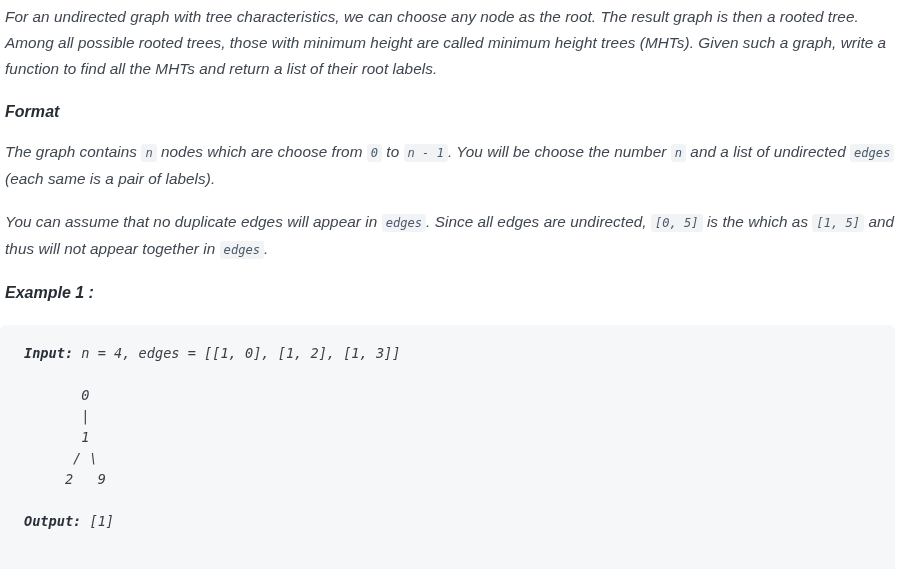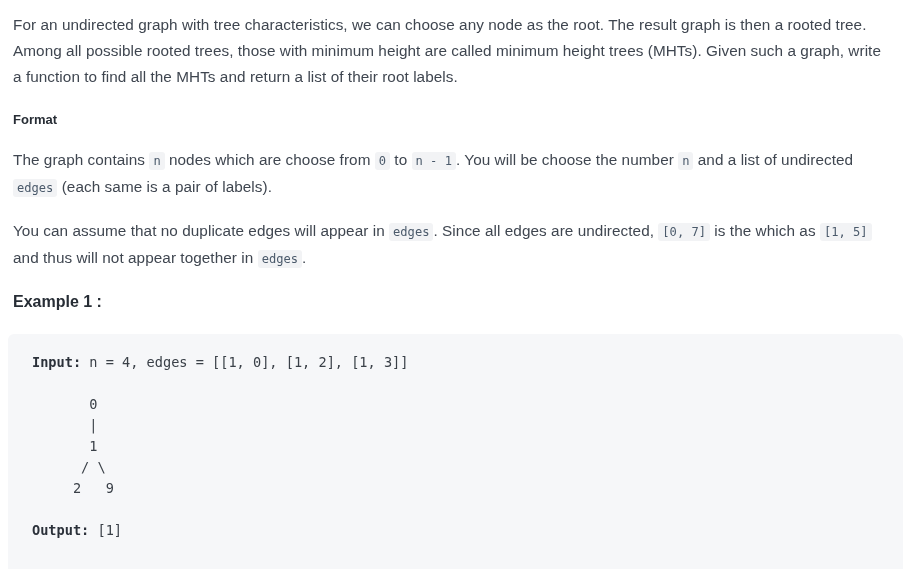--- a/index.html
+++ b/index.html
@@ -14,21 +14,22 @@
     font-family: "Liberation Sans", sans-serif;
     color: #3b4148;
     -webkit-font-smoothing: antialiased;
   }
 
   .page {
     position: relative;
     width: 904px;
     height: 569px;
     box-sizing: border-box;
-    padding: 8px;
+    padding: 0;
+    font-style: italic;
   }
 
   .prose {
     padding: 0 8px 0 5px;
   }
 
   p.para {
     margin: 0;
     font-size: 15.3px;
     line-height: 26px;
@@ -40,21 +41,21 @@
     padding-top: 4px;
   }
 
   .block-gap-1 { height: 19px; }
   .block-gap-2 { height: 16px; }
   .block-gap-3 { height: 17px; }
   .block-gap-4 { height: 18px; }
 
   h3.heading {
     margin: 0;
-    font-size: 13px;
+    font-size: 16px;
     line-height: 22px;
     font-weight: bold;
     color: #272d35;
     letter-spacing: 0.002em;
   }
 
   h3.example-heading {
     margin: 0;
     font-size: 16px;
     line-height: 24px;
@@ -109,21 +110,21 @@
     <div class="block-gap-1"></div>
 
     <h3 class="heading">Format</h3>
 
     <div class="block-gap-2"></div>
 
     <p class="para"><span>The graph contains </span><code class="chip">n</code><span> nodes which are choose from </span><code class="chip">0</code><span> to </span><code class="chip">n - 1</code><span>. You will be choose the number </span><code class="chip">n</code><span> and a list of undirected </span><code class="chip">edges</code><span> (each same is a pair of labels).</span></p>
 
     <div class="block-gap-3"></div>
 
-    <p class="para"><span>You can assume that no duplicate edges will appear in </span><code class="chip">edges</code><span>. Since all edges are undirected, </span><code class="chip">[0, 7]</code><span> is the which as </span><code class="chip">[1, 5]</code><span> and thus will not appear together in </span><code class="chip">edges</code><span>.</span></p>
+    <p class="para"><span>You can assume that no duplicate edges will appear in </span><code class="chip">edges</code><span>. Since all edges are undirected, </span><code class="chip">[0, 5]</code><span> is the which as </span><code class="chip">[1, 5]</code><span> and thus will not appear together in </span><code class="chip">edges</code><span>.</span></p>
 
     <div class="block-gap-4"></div>
 
     <h3 class="example-heading">Example 1 :</h3>
 
   </div>
 
   <div style="height:20px"></div>
 
   <pre class="codeblock"><span class="kw">Input:</span><span> n = 4, edges = [[1, 0], [1, 2], [1, 3]]</span>

